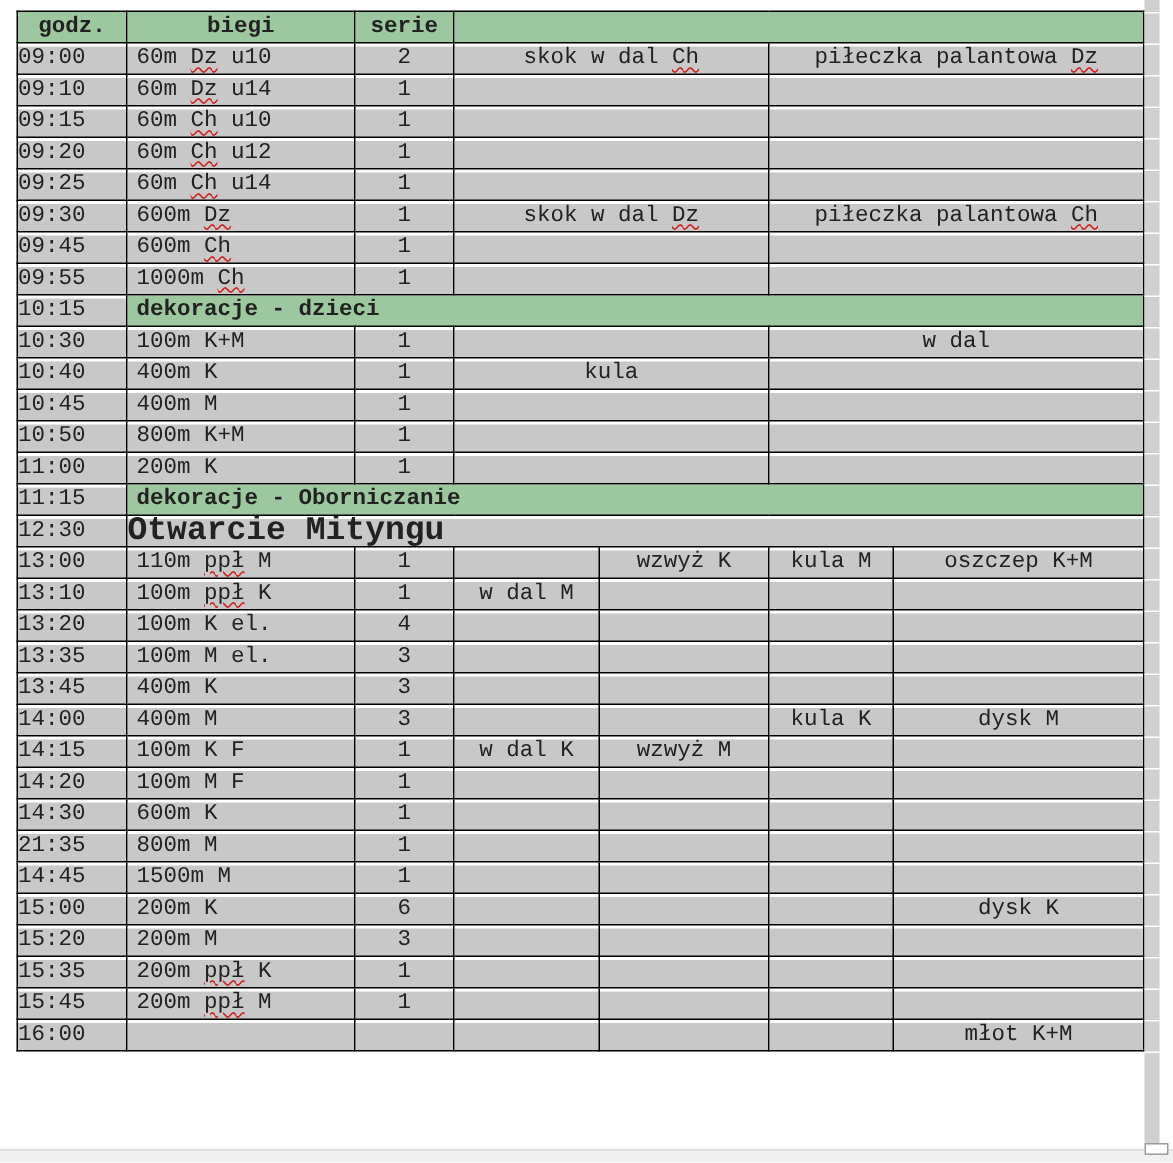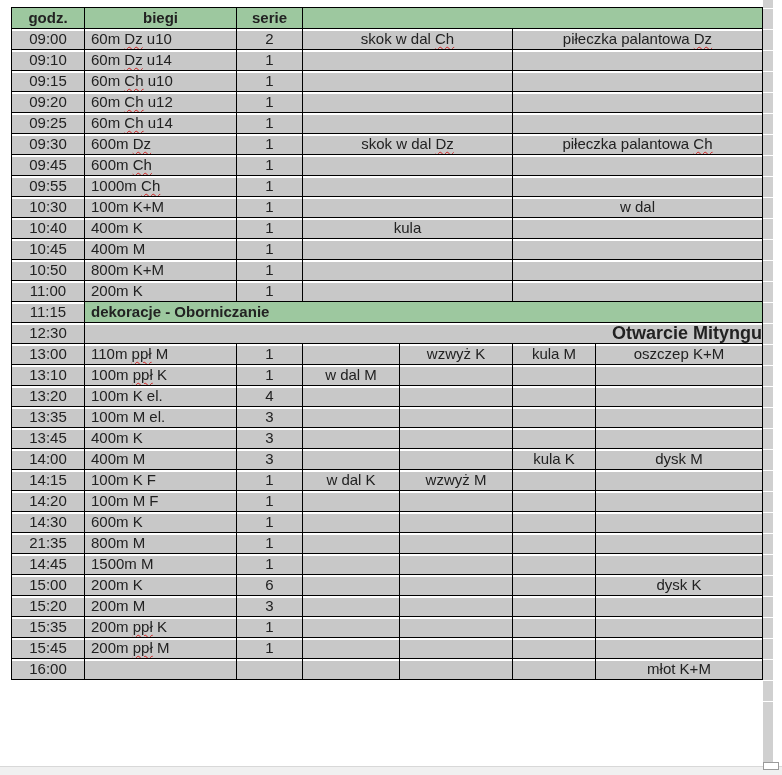--- a/index.html
+++ b/index.html
@@ -1,28 +1,28 @@
 <!DOCTYPE html>
 <html><head>
 <meta charset="utf-8">
 <style>
   html, body { margin: 0; padding: 0; background: #ffffff; }
   body { width: 782px; height: 775px; position: relative; overflow: hidden;
          font-family: "Liberation Sans", sans-serif; }
-  .sheet { position: absolute; left: 11px; top: 7px; width: 751px; }
+  .sheet { position: absolute; left: 11px; top: 7px; width: 751px; font-family: Liberation Mono, monospace; }
   table { border-collapse: collapse; table-layout: fixed; width: 751px; }
   td { height: 20px; padding: 0; border: 1px solid #000; font-size: 15px; color: #222;
        background: #c8c8c8; box-shadow: inset 0 2px 0 #ffffff; white-space: nowrap; overflow: hidden;
        line-height: 20px; }
-  td.t { text-align: center; }
+  td.t { text-align: left; }
   td.l { text-align: left; padding-left: 6px; }
   td.c { text-align: center; }
   tr.hdr td { background: #9dc89f; font-weight: bold; text-align: center; box-shadow: none; }
   tr.green td.g { background: #9dc89f; font-weight: bold; text-align: left; padding-left: 6px; box-shadow: none; }
-  td.opening { font-weight: bold; font-size: 18px; text-align: right; }
+  td.opening { font-weight: bold; font-size: 22px; text-align: left; }
   .sp { text-decoration: underline wavy #d02020; text-decoration-thickness: 1px; text-underline-offset: 2px; }
   .rail { position: absolute; left: 763px; top: 0; width: 10px; height: 762px; background: #d0d0d0; }
   .rail-line { position: absolute; left: 763px; width: 10px; height: 1px; background: #ffffff; }
   .hscroll { position: absolute; left: 0; top: 766px; width: 782px; height: 9px; background: #f0f0f0; border-top: 1px solid #d8d8d8; }
   .corner { position: absolute; left: 763px; top: 762px; width: 14px; height: 6px; border: 1px solid #9a9a9a; background: #fff; }
 </style>
 </head>
 <body>
 
 <div class="sheet">
@@ -91,20 +91,24 @@
           <td class="c">1</td>
           <td class="c" colspan="2"></td>
           <td class="c" colspan="2"></td>
         </tr>
         <tr>
           <td class="t">09:55</td>
           <td class="l">1000m <span class="sp">Ch</span></td>
           <td class="c">1</td>
           <td class="c" colspan="2"></td>
           <td class="c" colspan="2"></td>
+        </tr>
+        <tr class="green">
+          <td class="t">10:15</td>
+          <td class="g" colspan="6">dekoracje - dzieci</td>
         </tr>
         <tr>
           <td class="t">10:30</td>
           <td class="l">100m K+M</td>
           <td class="c">1</td>
           <td class="c" colspan="2"></td>
           <td class="c" colspan="2">w dal</td>
         </tr>
         <tr>
           <td class="t">10:40</td>

